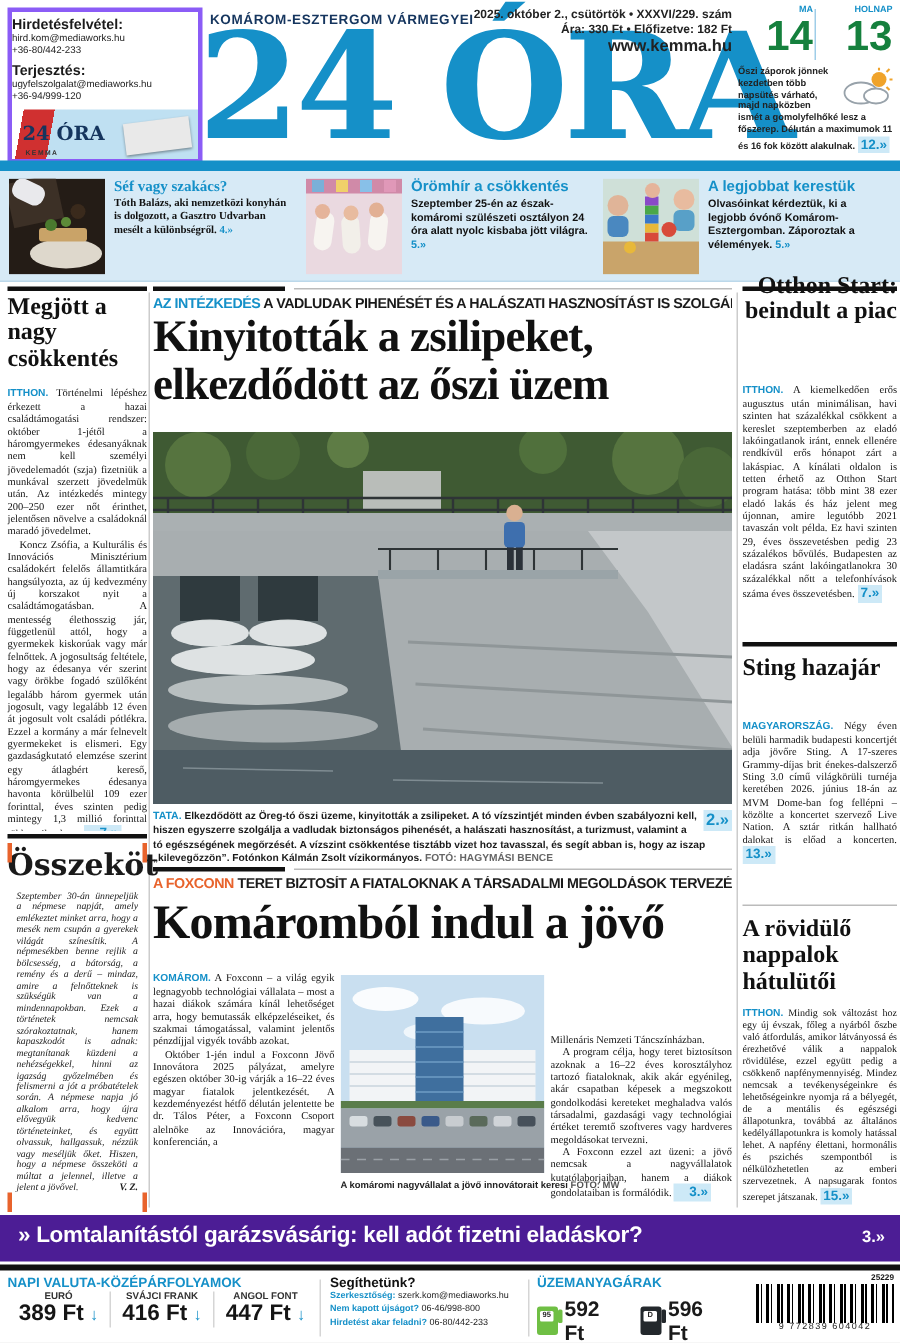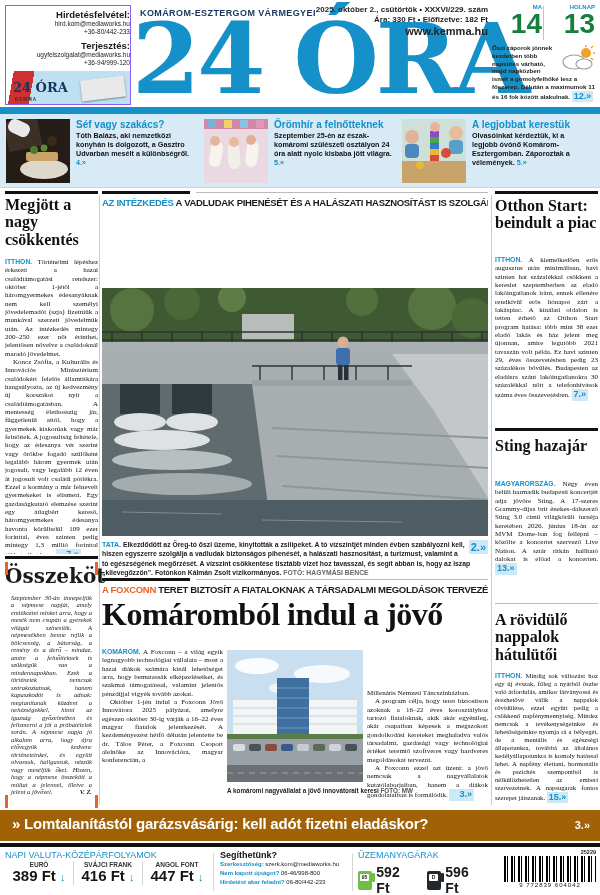--- a/index.html
+++ b/index.html
@@ -1,21 +1,21 @@
 <!DOCTYPE html>
 <html><head>
 <meta charset="utf-8">
 <style>
   html,body{margin:0;padding:0;background:#e9e9e9;}
   #page{position:relative;width:600px;height:895px;background:#fff;overflow:hidden;
         font-family:"Liberation Sans",sans-serif;color:#1a1a1a;}
   .abs{position:absolute;}
   .serif{font-family:"Liberation Serif","DejaVu Serif",serif;}
   
-  .adbox{left:5px;top:5px;width:124px;height:98px;border:1px solid #8b5cf6;text-align:right;overflow:hidden;}
+  .adbox{left:5px;top:5px;width:124px;height:98px;border:3px solid #8b5cf6;text-align:left;overflow:hidden;}
   .adbox .t{font-size:9.5px;font-weight:bold;margin-top:3px;}
   .adbox .s{font-size:6.5px;color:#222;line-height:1.3;}
   .adband{position:absolute;left:0;right:0;bottom:0;height:33px;background:linear-gradient(100deg,#ffffff 0 6%,#d03030 6% 22%,#bfe0f2 22%);}
   .adband .logo{position:absolute;left:7px;bottom:9px;font-family:"DejaVu Serif",serif;font-weight:bold;font-size:13px;color:#15355e;}
   .adband .kemma{position:absolute;left:9px;bottom:2px;font-size:4.5px;font-weight:bold;color:#333;letter-spacing:1px;}
   .adband .thumb{position:absolute;right:5px;bottom:5px;width:44px;height:21px;background:#e9e9e9;transform:rotate(-7deg);box-shadow:0 1px 2px rgba(0,0,0,.4);overflow:hidden;}
   .adband .thumb .b1{height:6px;background:#1590c8;}
   .adband .thumb .b2{height:4px;background:#d03030;margin-top:2px;}
   .region{left:140px;top:8px;font-size:9px;font-weight:bold;color:#15355e;letter-spacing:.4px;}
   .masthead{left:132px;top:14px;font-family:"DejaVu Serif",serif;font-weight:bold;font-size:98px;line-height:.92;color:#1590c8;letter-spacing:-3px;}
@@ -67,26 +67,26 @@
   .foxhead{left:102px;top:597px;width:386px;font-size:32px;letter-spacing:-.5px;}
   .foxc1{left:102px;top:648px;width:121px;height:158px;}
   .foxphoto{left:227px;top:650px;width:136px;height:132px;overflow:hidden;}
   .foxc2{left:367px;top:648px;width:121px;height:158px;margin-top:41px;}
   .foxcap{left:227px;top:787px;width:230px;font-size:6.3px;font-weight:bold;color:#222;}
   .indent{text-indent:8px;}
   
   .rh{left:495px;width:103px;font-size:16px;}
   .rb{left:495px;width:103px;}
   
-  .banner{left:0;top:810px;width:600px;height:31px;background:#a16207;color:#fff;overflow:hidden;}
+  .banner{left:0;top:810px;width:600px;height:31px;background:#4c1d95;color:#fff;overflow:hidden;}
   .banner .btx{position:absolute;left:12px;top:5px;font-size:15px;font-weight:900;letter-spacing:-.2px;white-space:nowrap;}
   .banner .bref{position:absolute;right:10px;top:9px;font-size:11px;font-weight:bold;}
   
   .footer{left:0;top:843px;width:600px;height:52px;border-top:4px solid #111;background:#fff;}
-  .f-title{font-size:9px;font-weight:normal;color:#1590c8;}
+  .f-title{font-size:9px;font-weight:bold;color:#1590c8;}
   .cur{position:absolute;left:5px;top:3px;width:206px;}
   .cur .row{display:flex;margin-top:1px;}
   .cur .c{flex:1;text-align:center;border-right:1px solid #d5d5d5;}
   .cur .c:last-child{border-right:none;}
   .cur .cl{font-size:6.5px;font-weight:bold;color:#333;}
   .cur .cv{font-size:15px;font-weight:900;color:#151515;line-height:1.1;}
   .cur .arr{color:#1590c8;font-weight:bold;font-size:11px;}
   .fsep{position:absolute;top:6px;width:1px;height:38px;background:#d5d5d5;}
   .help{position:absolute;left:220px;top:3px;width:128px;}
   .help .ht{font-size:9px;font-weight:bold;color:#111;}
@@ -158,21 +158,21 @@
         <ellipse cx="24" cy="19" rx="8" ry="5" fill="#fff" stroke="#98a2aa" stroke-width="1.2"></ellipse>
       </svg>
       <span>Őszi záporok jönnek kezdetben több napsütés várható, majd napközben ismét a gomolyfelhőké lesz a főszerep. Délután a maximumok 11 és 16 fok között alakulnak.</span>
       <span class="chip">12.»</span>
     </div>
   </div>
 
   <div class="abs blueband"></div>
 
   <div class="abs strip">
-    <div class="teaser" style="left:6px;">
+    <div class="teaser" style="left:6px;font-family:Liberation Serif, serif;">
       <div class="img">
         <svg width="64" height="64" viewBox="0 0 64 64">
             <rect width="64" height="64" fill="#241c16"></rect>
             <rect x="0" y="0" width="34" height="30" fill="#3c3026" transform="rotate(-12 17 15)"></rect>
             <ellipse cx="38" cy="50" rx="24" ry="10" fill="#ded8cc"></ellipse>
             <rect x="20" y="33" width="32" height="9" rx="2" fill="#c9a368"></rect>
             <circle cx="28" cy="31" r="4" fill="#4a7a2e"></circle>
             <circle cx="38" cy="29" r="3.4" fill="#5c8a38"></circle>
             <rect x="2" y="2" width="22" height="14" rx="6" fill="#e9e9ec" transform="rotate(25 13 9)"></rect>
             <circle cx="46" cy="22" r="5" fill="#3a2a1c"></circle>
@@ -197,21 +197,21 @@
               <rect x="6" y="22" width="12" height="26" rx="6" fill="#f7f4f0" transform="rotate(8 12 35)"></rect>
               <circle cx="11" cy="22" r="5" fill="#e5b49a"></circle>
               <rect x="24" y="24" width="12" height="26" rx="6" fill="#f2efe9" transform="rotate(-4 30 37)"></rect>
               <circle cx="30" cy="23" r="5" fill="#e8bb9f"></circle>
               <rect x="42" y="22" width="12" height="26" rx="6" fill="#f7f4f0" transform="rotate(6 48 35)"></rect>
               <circle cx="47" cy="21" r="5" fill="#e2b094"></circle>
             </g>
           </svg>
       </div>
       <div class="txt">
-        <div class="tt">Örömhír a felnőtteknek</div>
+        <div class="tt">Örömhír a csökkentés</div>
         <div class="tb"><span>Szeptember 25-én az észak-komáromi szülészeti osztályon 24 óra alatt nyolc kisbaba jött világra.</span>
           <span class="pref">5.»</span></div>
       </div>
     </div>
     <div class="teaser" style="left:402px;">
       <div class="img">
         <svg width="64" height="64" viewBox="0 0 64 64">
             <rect width="64" height="64" fill="#cfe0d8"></rect>
             <rect y="42" width="64" height="22" fill="#c9a46a"></rect>
             <g>
@@ -263,20 +263,21 @@
     <div class="serif obody clearfix">
       <span>Szeptember 30-án ünnepeljük a népmese napját, amely emlékeztet minket arra, hogy a mesék nem csupán a gyerekek világát színesítik. A népmesékben benne rejlik a bölcsesség, a bátorság, a remény és a derű – mindaz, amire a felnőtteknek is szükségük van a mindennapokban. Ezek a történetek nemcsak szórakoztatnak, hanem kapaszkodót is adnak: megtanítanak küzdeni a nehézségekkel, hinni az igazság győzelmében és felismerni a jót a próbatételek során. A népmese napja jó alkalom arra, hogy újra elővegyük kedvenc történeteinket, és együtt olvassuk, hallgassuk, nézzük vagy meséljük őket. Hiszen, hogy a népmese összeköti a múltat a jelennel, illetve a jelent a jövővel.</span>
       <span class="auth">V. Z.</span>
     </div>
   </div>
 
   <div class="abs kicker" style="left:102px;top:197px;">
     <span class="kick-hl">AZ INTÉZKEDÉS</span>
     <span>A VADLUDAK PIHENÉSÉT ÉS A HALÁSZATI HASZNOSÍTÁST IS SZOLGÁLJA</span>
   </div>
+  <div class="abs serif h-serif mainhead">Kinyitották a zsilipeket, elkezdődött az őszi üzem</div>
 
   <div class="abs mainphoto">
     <svg width="386" height="248" viewBox="0 0 386 248">
       <rect width="386" height="248" fill="#a8aeb0"></rect>
       <rect width="386" height="58" fill="#3f5a33"></rect>
       <circle cx="30" cy="22" r="22" fill="#56743f"></circle>
         <circle cx="80" cy="14" r="18" fill="#4a6838"></circle>
       <circle cx="330" cy="18" r="24" fill="#56743f"></circle>
         <circle cx="370" cy="30" r="20" fill="#4a6838"></circle>
       <circle cx="130" cy="10" r="14" fill="#5e7c45"></circle>
@@ -401,21 +402,21 @@
     <div class="indent">A program célja, hogy teret biztosítson azoknak a 16–22 éves korosztályhoz tartozó fiataloknak, akik akár egyénileg, akár csapatban képesek a megszokott gondolkodási kereteket meghaladva valós társadalmi, gazdasági vagy technológiai értéket teremtő szoftveres vagy hardveres megoldásokat tervezni.</div>
     <div class="indent"><span>A Foxconn ezzel azt üzeni: a jövő nemcsak a nagyvállalatok kutatólaborjaiban, hanem a diákok gondolataiban is formálódik.</span>
       <span class="chip">3.»</span></div>
   </div>
 
   <div class="abs foxcap">
     <span>A komáromi nagyvállalat a jövő innovátorait keresi</span>
     <span style="color:#555;">FOTÓ: MW</span>
   </div>
 
-  <div class="abs serif h-serif rh" style="top:197px;">Otthon Start: beindult a piac</div>
+  <div class="abs serif h-serif rh" style="top:182px;text-align:right;">Otthon Start: beindult a piac</div>
   <div class="abs serif body7 rb" style="top:256px;height:168px;">
     <span class="lead">ITTHON.</span>
     <span>A kiemelkedően erős augusztus után minimálisan, havi szinten hat százalékkal csökkent a kereslet szeptemberben az eladó lakóingatlanok iránt, ennek ellenére rendkívül erős hónapot zárt a lakáspiac. A kínálati oldalon is tetten érhető az Otthon Start program hatása: több mint 38 ezer eladó lakás és ház jelent meg újonnan, amire legutóbb 2021 tavaszán volt példa. Ez havi szinten 29, éves összevetésben pedig 23 százalékos bővülés. Budapesten az eladásra szánt lakóingatlanokra 30 százalékkal nőtt a telefonhívások száma éves összevetésben.</span>
     <span class="chip">7.»</span>
   </div>
 
   <div class="abs barblk" style="left:495px;top:428px;width:103px;"></div>
   <div class="abs serif h-serif rh" style="top:437px;">Sting hazajár</div>
   <div class="abs serif body7 rb" style="top:480px;height:118px;">
     <span class="lead">MAGYARORSZÁG.</span>

